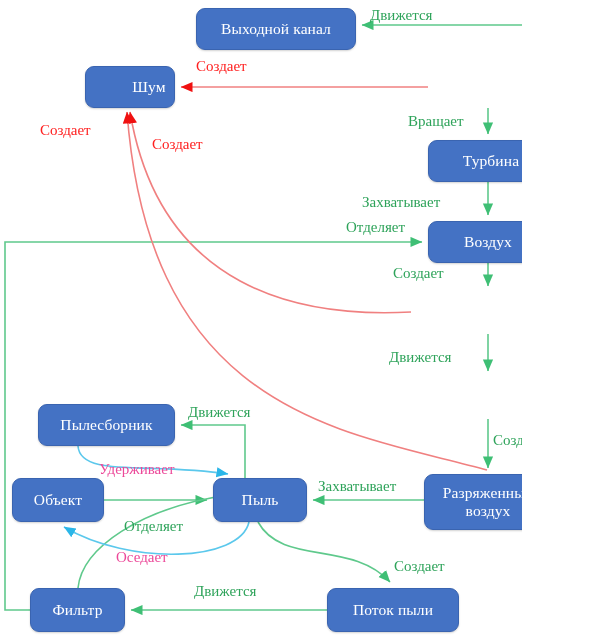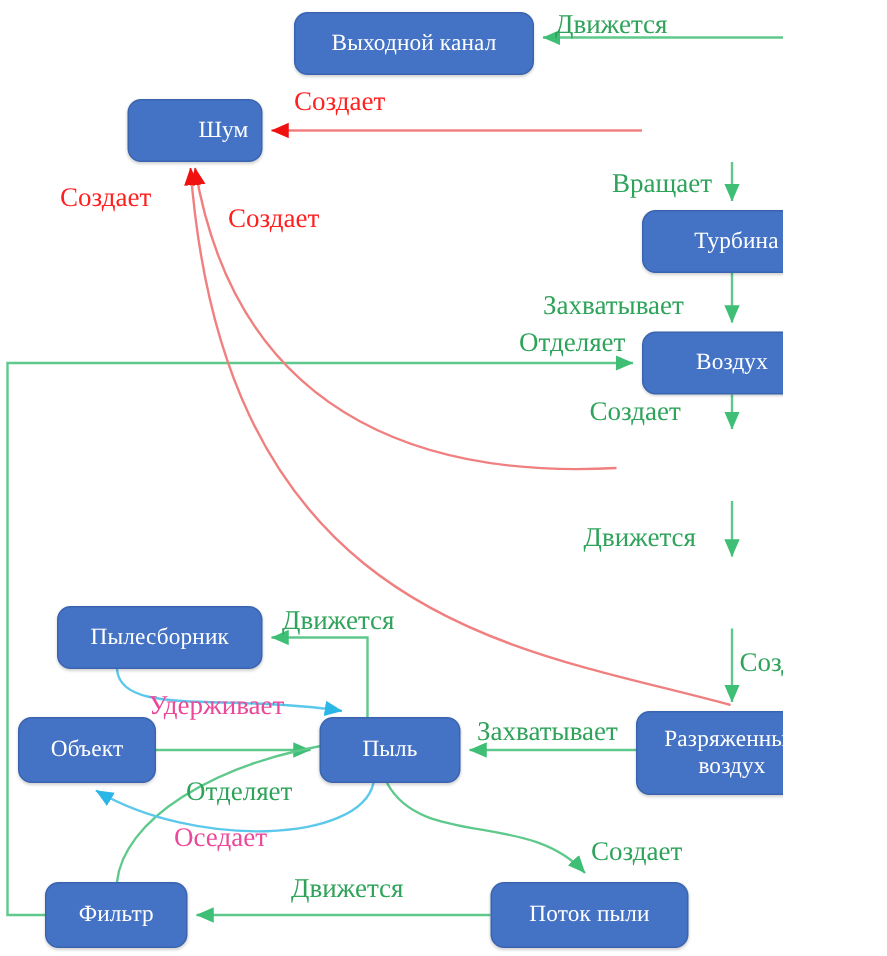--- a/index.html
+++ b/index.html
@@ -36,21 +36,21 @@
     font-size: 15.5px;
     line-height: 1.18;
     letter-spacing: 0.1px;
     box-shadow: 0 1px 2px rgba(0,0,0,0.18);
     z-index: 3;
     padding: 2px 4px;
   }
   .elabel {
     position: absolute;
     white-space: pre;
-    font-size: 18px;
+    font-size: 15px;
     line-height: 1.1;
     z-index: 4;
   }
   .elabel.green { color: #2EA35A; }
   .elabel.red   { color: #FF2020; }
   .elabel.cyan  { color: #ec4899; }
 </style>
 </head>
 <body>
 

